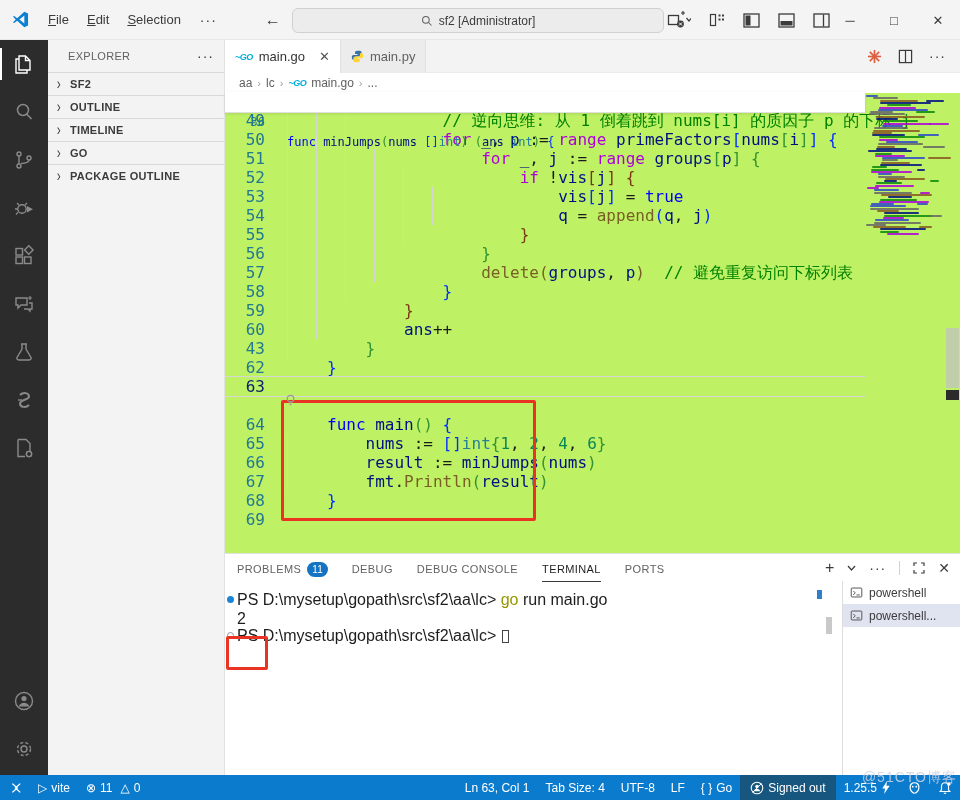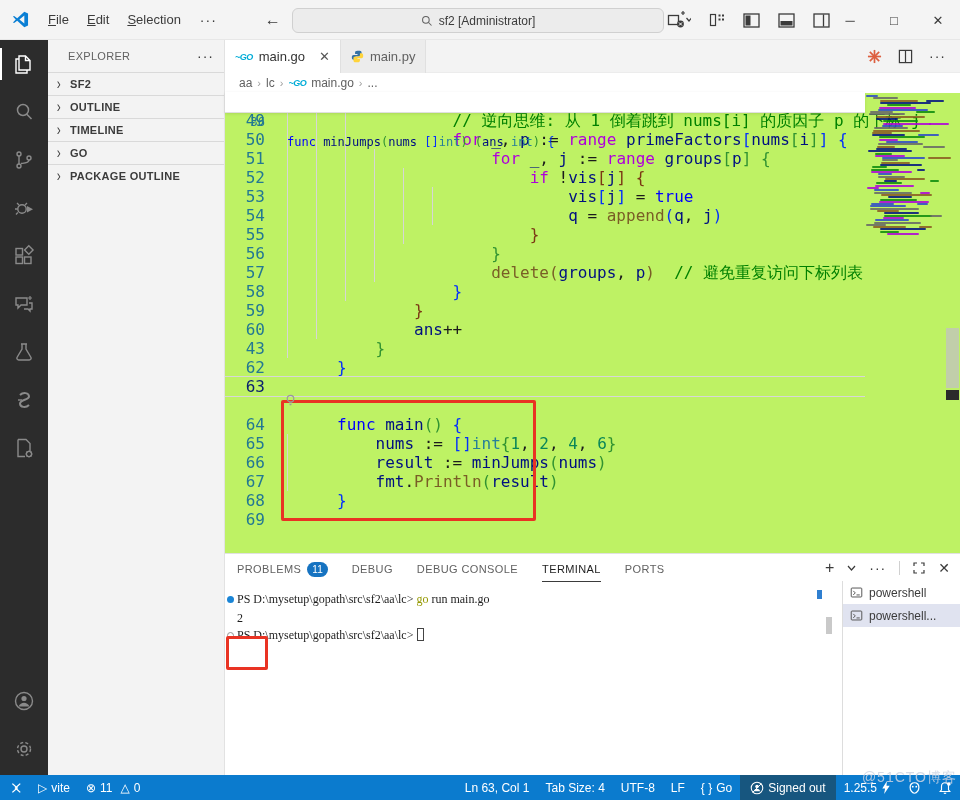--- a/index.html
+++ b/index.html
@@ -45,42 +45,42 @@
 
   
   .breadcrumb{position:absolute;left:225px;top:73px;right:0;height:20px;background:#fff;display:flex;align-items:center;gap:5px;padding-left:14px;font-size:12px;color:#616161;}
   .bc-sep{color:#9d9d9d;font-size:11px;}
 
   
   .editor{position:absolute;left:225px;top:93px;right:0;height:460px;background:#bef264;font-family:"DejaVu Sans Mono",monospace;font-size:16px;}
   .crow{position:absolute;left:0;right:95px;height:19px;line-height:19px;white-space:pre;}
   .crow .ln{position:absolute;left:0;top:0;width:40px;text-align:right;color:#237893;}
   .crow.current .ln{color:#0b216f;}
-  .crow .ct{position:absolute;left:72px;top:0;white-space:pre;color:#1b1b1b;padding-left:40px;}
+  .crow .ct{position:absolute;left:62px;top:0;white-space:pre;color:#1b1b1b;padding-left:40px;}
   .crow.current{border-top:1px solid #d7d7d7;border-bottom:1px solid #d7d7d7;margin-top:-1px;}
   .guide{position:absolute;top:0;bottom:0;width:1px;background:#d6d6d6;}
   .sticky{position:absolute;left:225px;top:92px;right:95px;height:20px;background:#fff;border-bottom:1px solid #e0e0e0;box-shadow:0 1px 3px rgba(0,0,0,.10);line-height:20px;white-space:pre;font-family:"DejaVu Sans Mono",monospace;font-size:12px;z-index:5;}
   .sticky .ln{position:absolute;left:0;width:40px;text-align:right;color:#237893;}
   .sticky .ct{position:absolute;left:62px;}
   .annobox{position:absolute;border:3px solid #e93323;border-radius:2px;z-index:8;}
   .minimap{position:absolute;left:641px;top:0;width:78px;height:300px;}
   .mm-row{position:absolute;height:2px;border-radius:1px;opacity:.85;}
   .ovsb-thumb{position:absolute;left:721px;top:235px;width:13px;height:60px;background:#c2c2c2;opacity:.75;}
   .ovsb-dark{position:absolute;left:721px;top:297px;width:13px;height:10px;background:#2b2b2b;}
   .lightbulb{position:absolute;left:60px;top:301px;z-index:9;}
 
   
   .panel{position:absolute;left:225px;top:553px;right:0;height:222px;background:#fff;border-top:1px solid #e1e1e1;box-sizing:border-box;}
   .panel-tabs{display:flex;align-items:center;gap:24px;height:28px;padding-left:12px;font-size:11px;letter-spacing:.4px;color:#616161;}
   .ptab{display:flex;align-items:center;gap:6px;height:100%;box-sizing:border-box;padding-top:2px;}
   .ptab.active{color:#1f1f1f;border-bottom:1px solid #3b3b3b;}
   .pbadge{background:#1673c1;color:#fff;font-size:10px;min-width:10px;height:15px;border-radius:9px;padding:0 5px;display:flex;align-items:center;justify-content:center;letter-spacing:0;}
   .panel-actions{position:absolute;right:10px;top:5px;display:flex;align-items:center;gap:13px;color:#3b3b3b;font-size:14px;}
   .pa-divider{width:1px;height:14px;background:#d0d0d0;}
-  .terminal{position:absolute;left:0;top:33px;right:117px;bottom:0;font-family:Liberation Serif, serif;font-size:12px;color:#1d1d1d;}
+  .terminal{position:absolute;left:0;top:33px;right:117px;bottom:0;font-family:Liberation Sans, sans-serif;font-size:16px;color:#1d1d1d;}
   .trow{position:absolute;left:12px;height:17px;line-height:17px;white-space:pre;}
   .tdeco{position:absolute;width:7px;height:7px;border-radius:50%;}
   .tdeco.filled{background:#1a85d6;}
   .tdeco.outline{background:#fff;border:1px solid #949494;box-sizing:border-box;}
   .tcursor{display:inline-block;width:7px;height:13px;border:1px solid #444;vertical-align:-2px;margin-left:1px;box-sizing:border-box;}
   .termlist{position:absolute;right:0;top:27px;bottom:0;width:117px;border-left:1px solid #ddd;}
   .tl-item{height:23px;display:flex;align-items:center;gap:6px;padding-left:7px;font-size:12px;color:#3b3b3b;white-space:nowrap;overflow:hidden;}
   .tl-item.selected{background:#e0e3f0;}
   .tl-scroll-blue{position:absolute;left:-26px;top:9px;width:5px;height:9px;background:#2f7fd0;}
   .tl-scroll-gray{position:absolute;left:-17px;top:36px;width:6px;height:17px;background:#c9c9c9;}

